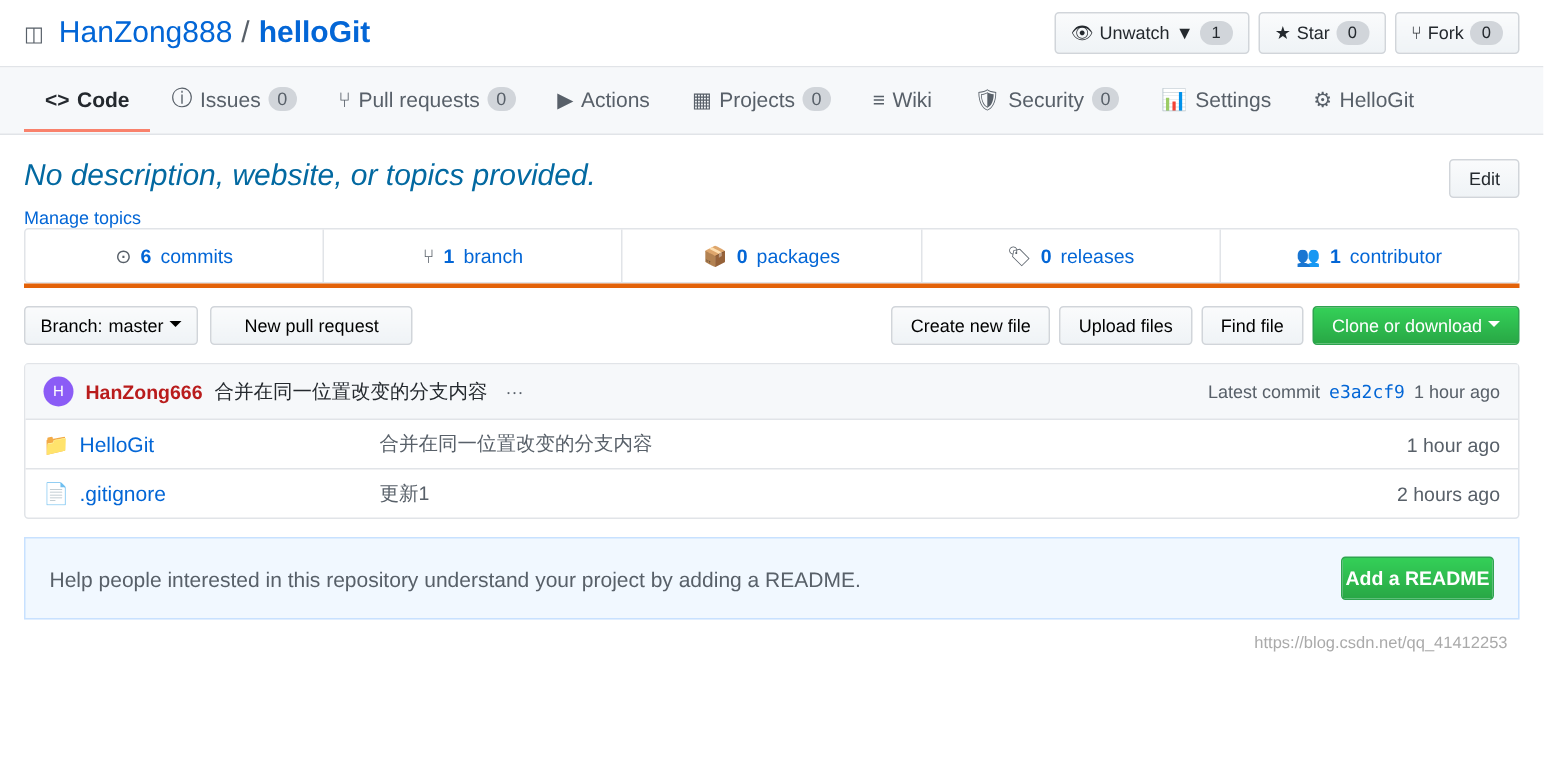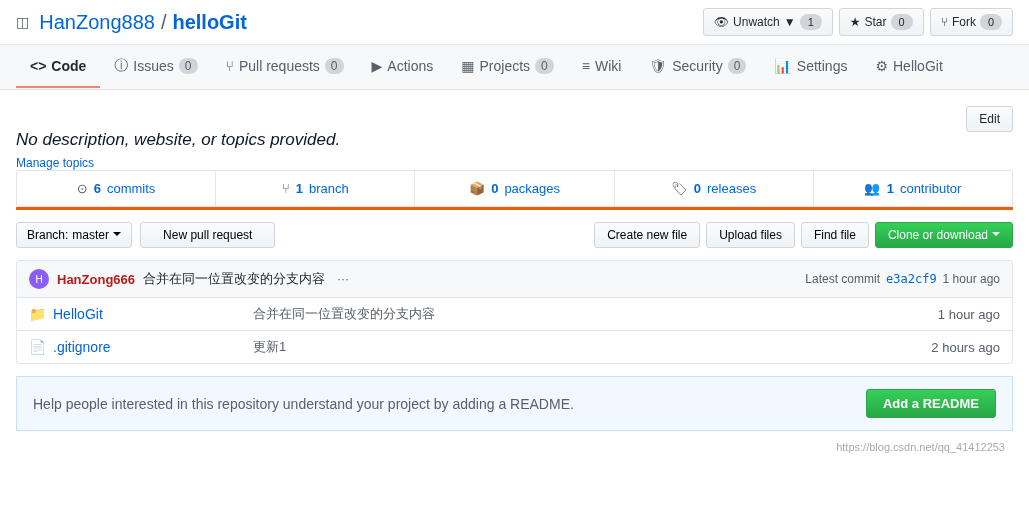--- a/index.html
+++ b/index.html
@@ -20,21 +20,21 @@
     .nav-tabs { display: flex; align-items: center; padding: 0 16px; border-bottom: 1px solid #e1e4e8; background: #f6f8fa; }
     .nav-tab { display: flex; align-items: center; gap: 5px; padding: 12px 14px; font-size: 14px; color: #586069; cursor: pointer; border-bottom: 2px solid transparent; text-decoration: none; }
     .nav-tab.active { color: #24292e; border-bottom: 2px solid #f9826c; font-weight: 600; }
     .tab-badge { background: #d1d5da; border-radius: 20px; padding: 1px 6px; font-size: 12px; }
     
     
     .content { padding: 16px; }
     
     
     .description-area { display: flex; align-items: flex-start; justify-content: space-between; margin-bottom: 4px; }
-    .description-text { color: #0f172a; font-style: italic; font-size: 17px; margin-top: 24px; }
+    .description-text { color: #0369a1; font-style: italic; font-size: 20px; }
     .edit-btn { padding: 5px 12px; font-size: 12px; border: 1px solid #d1d5da; border-radius: 3px; background: linear-gradient(to bottom, #fafbfc, #eff3f6); cursor: pointer; color: #24292e; }
     .manage-topics { color: #0366d6; font-size: 12px; cursor: pointer; margin-bottom: 28px; }
     
     
     .stats-row { display: flex; border: 1px solid #e1e4e8; border-radius: 3px; margin-bottom: 0; }
     .stat-item { flex: 1; display: flex; align-items: center; justify-content: center; gap: 6px; padding: 10px; border-right: 1px solid #e1e4e8; font-size: 13px; color: #0366d6; cursor: pointer; }
     .stat-item:last-child { border-right: none; }
     .stat-icon { color: #586069; }
     .orange-bar { height: 3px; background: #e36209; margin-bottom: 12px; }
     
@@ -61,21 +61,21 @@
     .file-row { display: flex; align-items: center; padding: 7px 12px; border-bottom: 1px solid #e1e4e8; }
     .file-row:last-child { border-bottom: none; }
     .file-icon { margin-right: 8px; color: #586069; width: 16px; }
     .file-name { flex: 0 0 200px; color: #0366d6; font-size: 14px; cursor: pointer; }
     .file-msg { flex: 1; color: #586069; font-size: 13px; }
     .file-time { color: #586069; font-size: 13px; white-space: nowrap; }
     
     
     .readme-banner { display: flex; align-items: center; justify-content: space-between; padding: 12px 16px; background: #f1f8ff; border: 1px solid #c8e1ff; border-radius: 0; margin-bottom: 8px; }
     .readme-text { color: #586069; font-size: 14px; }
-    .add-readme-btn { padding: 6px 16px; font-size: 13px; border: 1px solid #2ea44f; border-radius: 3px; background: linear-gradient(to bottom, #34d058, #28a745); color: #fff; cursor: pointer; font-weight: 600; }
+    .add-readme-btn { padding: 6px 2px; font-size: 13px; border: 1px solid #2ea44f; border-radius: 3px; background: linear-gradient(to bottom, #34d058, #28a745); color: #fff; cursor: pointer; font-weight: 600; }
     
     
     .watermark { text-align: right; font-size: 11px; color: #aaa; padding: 2px 8px; }
     
     
     .caret { border: 4px solid transparent; border-top-color: currentColor; display: inline-block; vertical-align: middle; margin-top: 2px; }
   </style>
 </head>
 <body>
 

